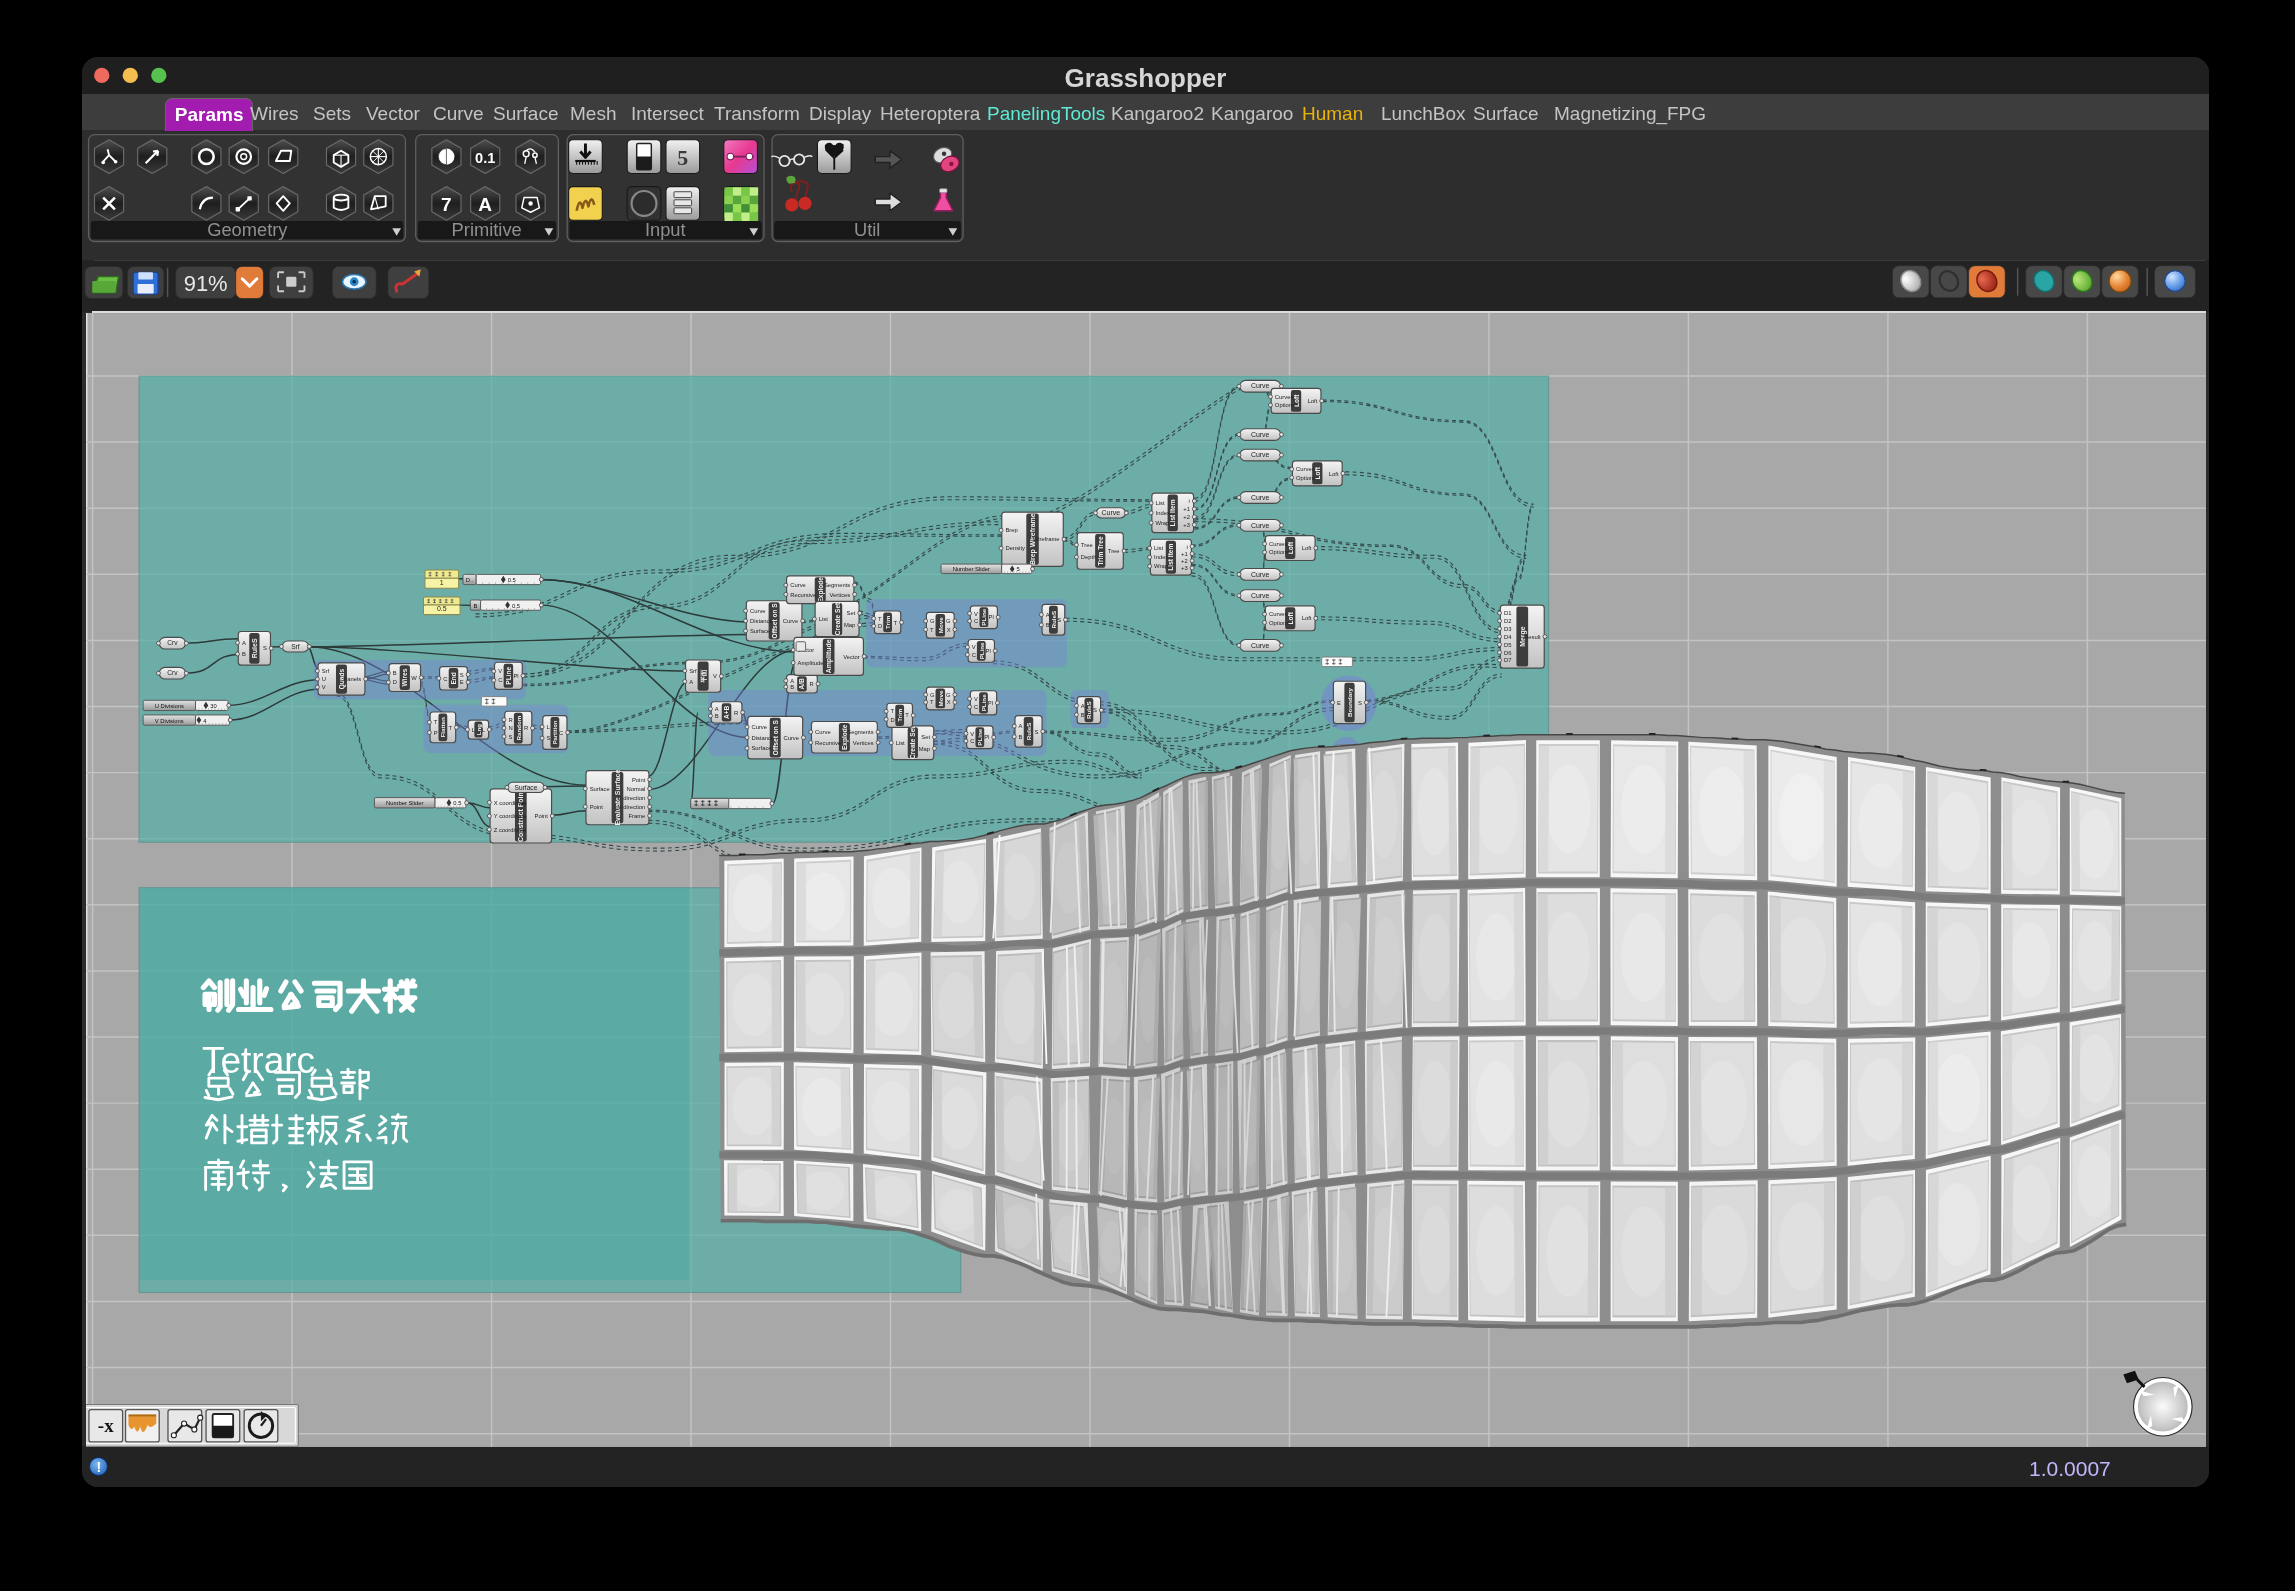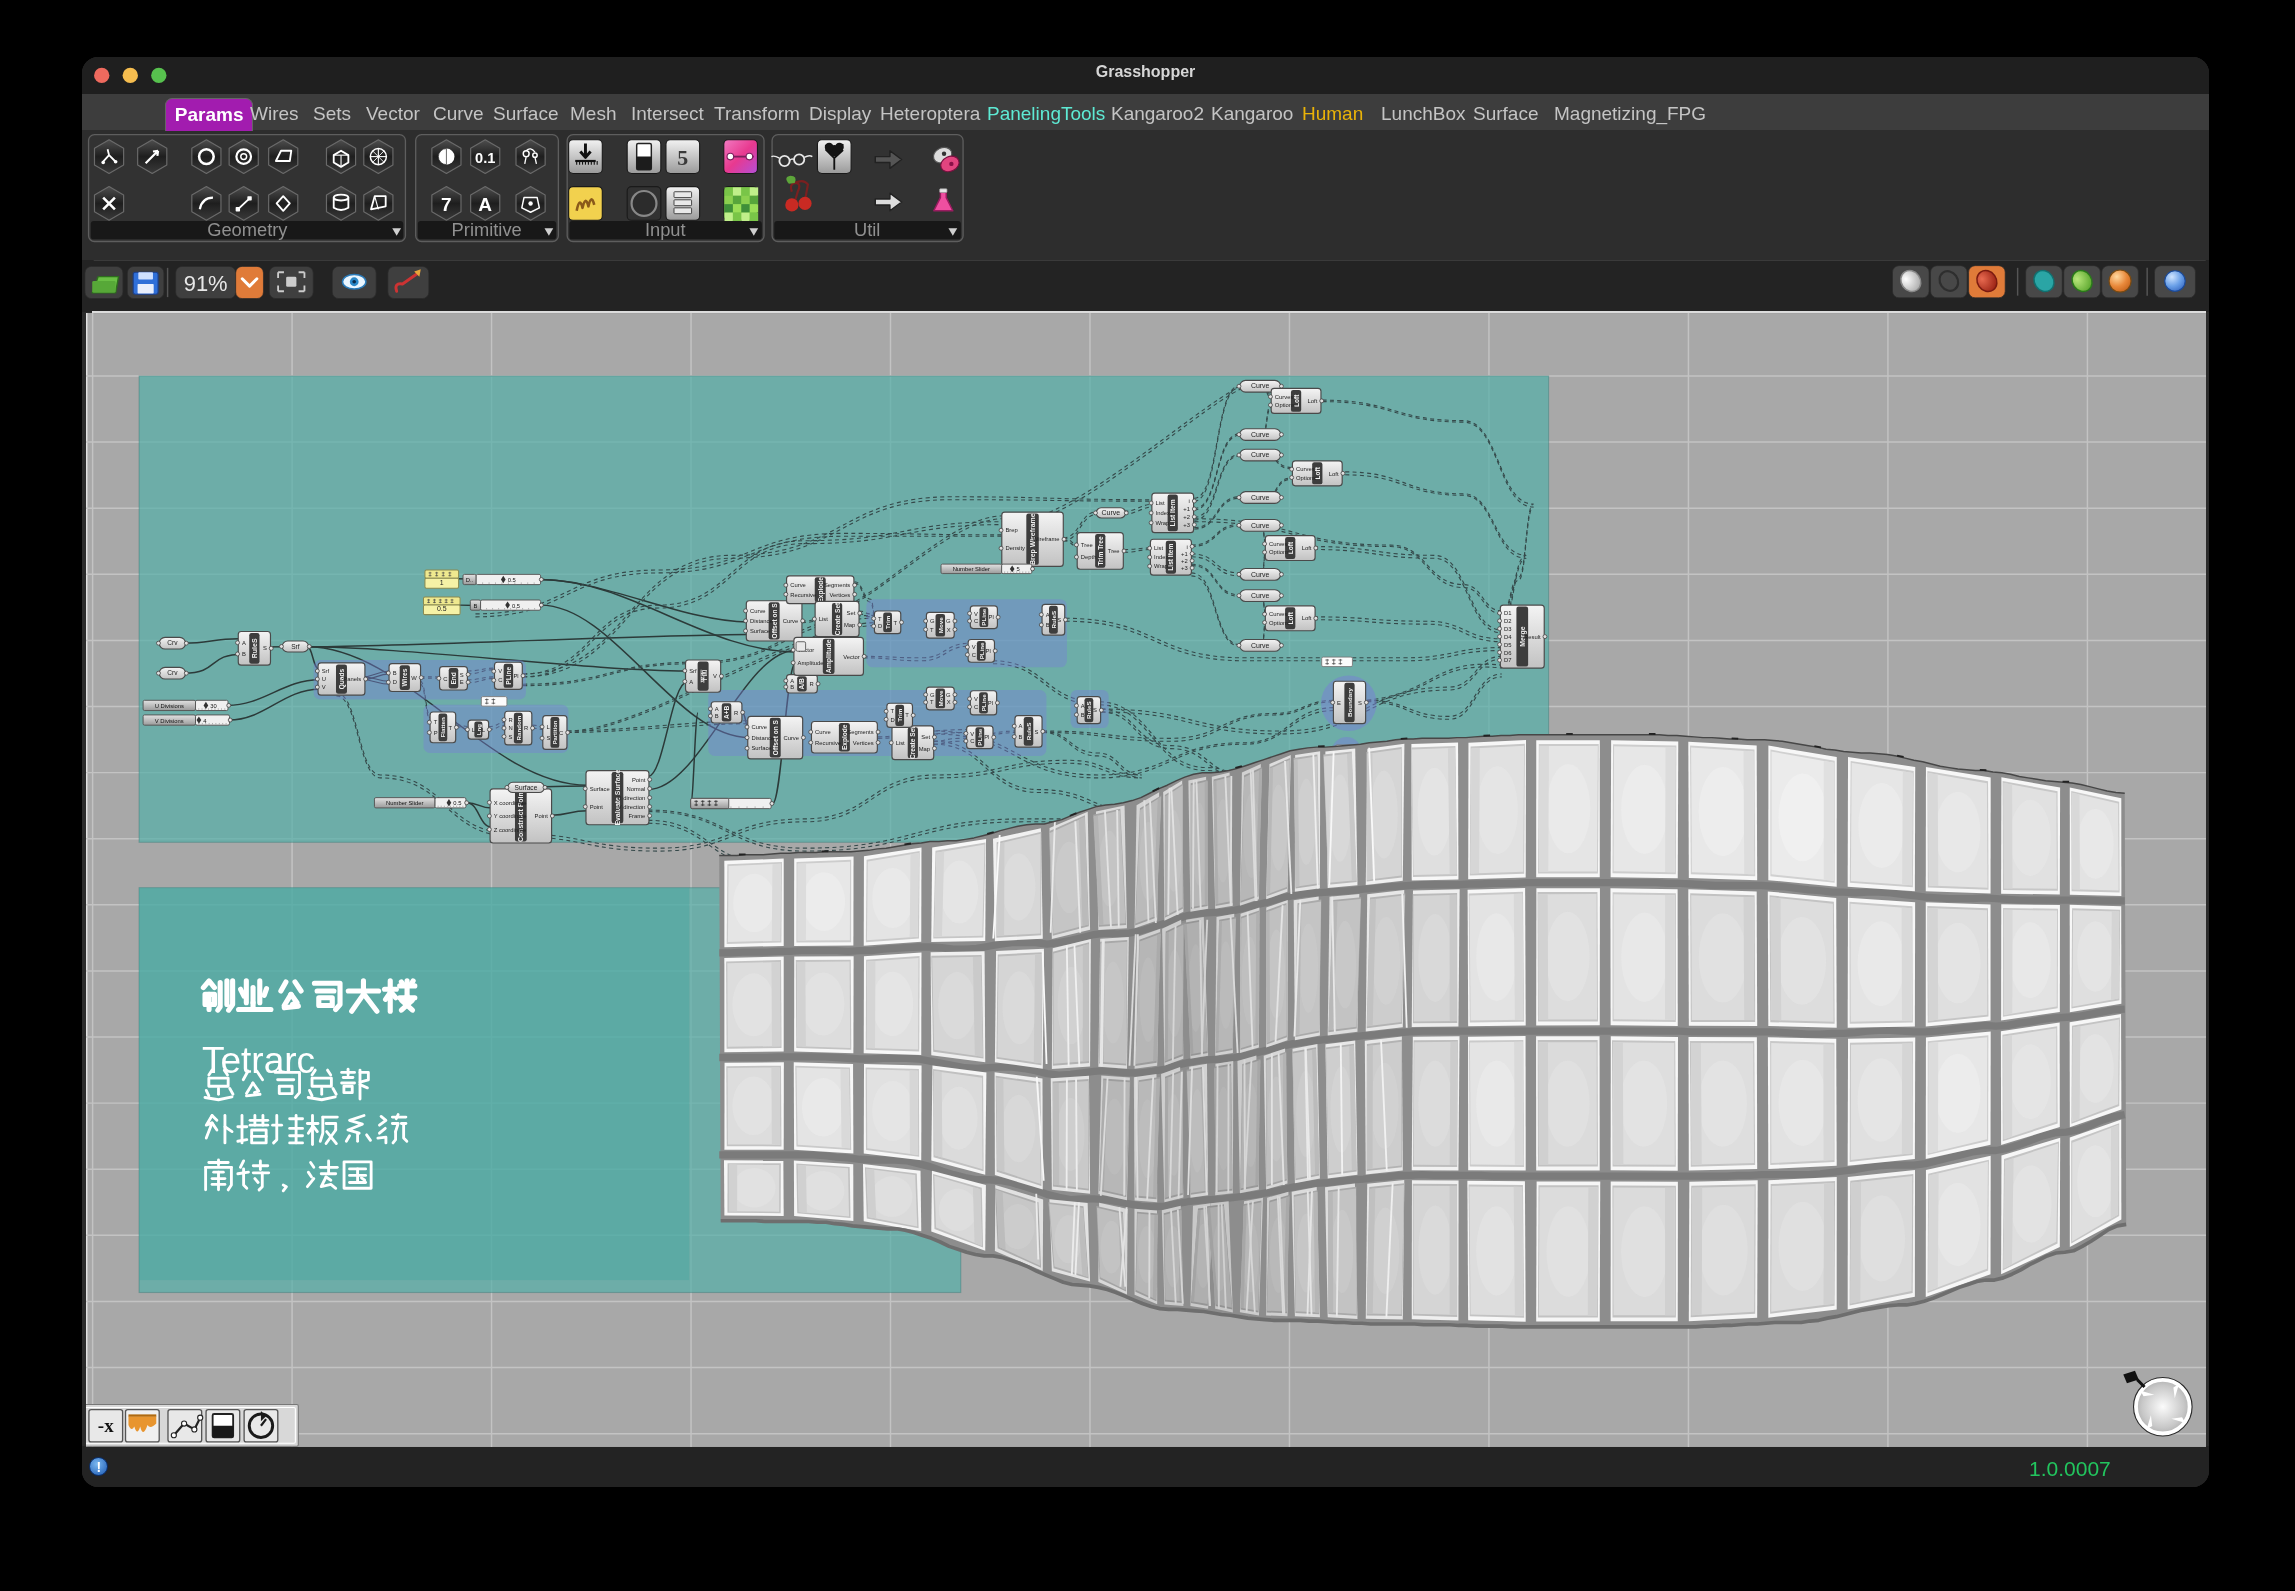--- a/index.html
+++ b/index.html
@@ -1,25 +1,25 @@
 <!DOCTYPE html>
 <html style="font-size:11.7px"><head><meta charset="utf-8"><style>
 *{margin:0;padding:0;box-sizing:border-box}
 body{background:#000;width:2295px;height:1591px;overflow:hidden;font-family:"Liberation Sans",sans-serif}
 #win{position:absolute;left:82px;top:57px;width:2127px;height:1430px;background:#2b2b2b;border-radius:16px;overflow:hidden}
 </style></head><body>
 <div id="win">
  <div style="position:absolute;left:0;top:0;width:100%;height:37px;background:#1f1f1f"></div>
- <div style="position:absolute;left:0;top:5.9px;width:100%;text-align:center;color:#d6d6d6;font-size:16px;font-weight:bold">Grasshopper</div>
+ <div style="position:absolute;left:0;top:5.9px;width:100%;text-align:center;color:#d6d6d6;font-size:26px;font-weight:bold">Grasshopper</div>
  <div style="position:absolute;left:0;top:37px;width:100%;height:37px;background:#3d3d3d"></div>
  <div style="position:absolute;left:0;top:73px;width:100%;height:130px;background:#2d2d2d"></div>
  <div style="position:absolute;left:0;top:203px;width:100%;height:52px;background:#232323"></div>
  <div style="position:absolute;left:10.2px;top:254px;width:2114px;height:2.2px;background:#dcdcdc"></div>
  <div style="position:absolute;left:0;top:1389px;width:100%;height:41px;background:#232323"></div>
- <div style="position:absolute;left:1947px;top:1400px;color:#22c55e;font-size:21px">1.0.0007</div>
+ <div style="position:absolute;left:1947px;top:1400px;color:#c4b5fd;font-size:21px">1.0.0007</div>
  <div style="position:absolute;left:7.3px;top:1400px;width:19px;height:19px;border-radius:50%;background:radial-gradient(circle at 40% 35%,#7ab8f0,#1a56b0);border:0.7px solid #0a3070;color:#fff;text-align:center;font-size:14px;line-height:19px;font-weight:bold">!</div>
 </div>
 <div style="position:absolute;left:82px;top:94px;width:2127px;height:37px">
     <div style="position:absolute;left:83px;top:3.7px;height:33px;padding:0 8.8px;background:#a21caf;border:0.7px solid #666;border-bottom:none;border-radius:7.3px 7.3px 0 0;color:#fff;font-weight:bold;font-size:19px;line-height:32px">Params</div>
     <div style="position:absolute;left:168px;top:5.1px;color:#c4c4c4;font-size:19px;line-height:29px">Wires</div>
     <div style="position:absolute;left:231px;top:5.1px;color:#c4c4c4;font-size:19px;line-height:29px">Sets</div>
     <div style="position:absolute;left:284px;top:5.1px;color:#c4c4c4;font-size:19px;line-height:29px">Vector</div>
     <div style="position:absolute;left:351px;top:5.1px;color:#c4c4c4;font-size:19px;line-height:29px">Curve</div>
     <div style="position:absolute;left:411px;top:5.1px;color:#c4c4c4;font-size:19px;line-height:29px">Surface</div>
     <div style="position:absolute;left:488px;top:5.1px;color:#c4c4c4;font-size:19px;line-height:29px">Mesh</div>

